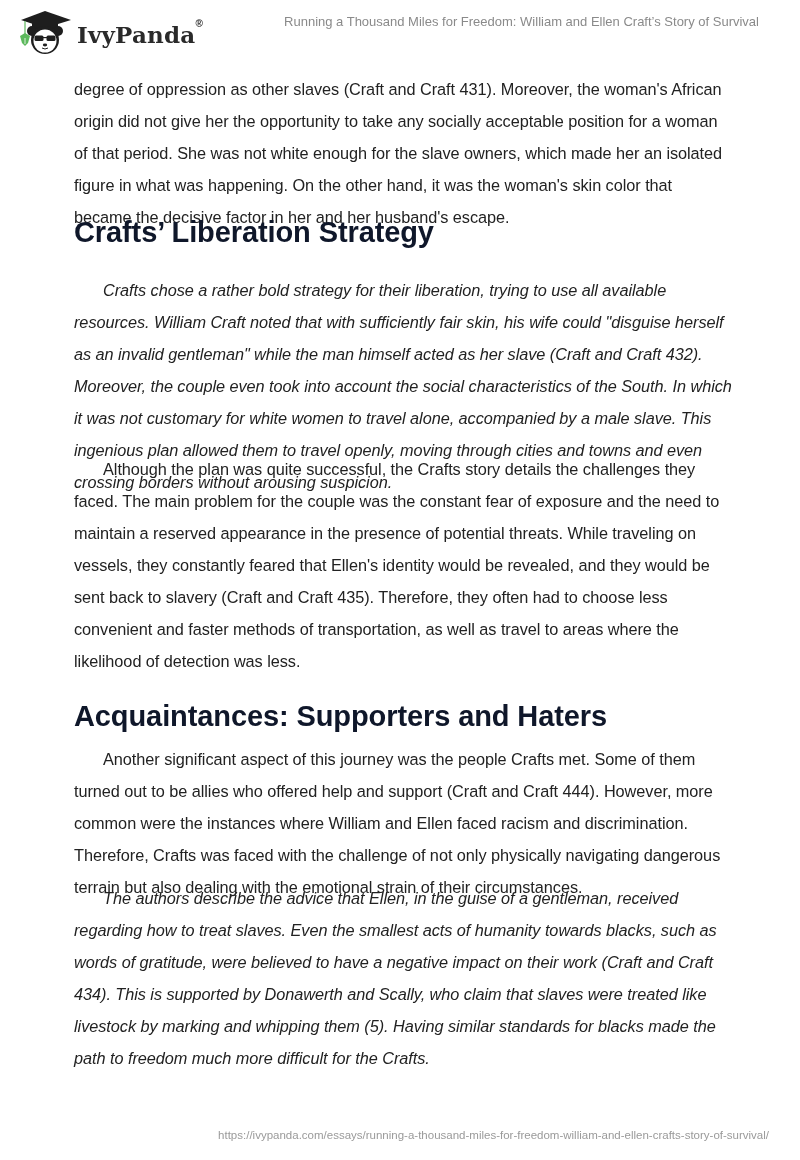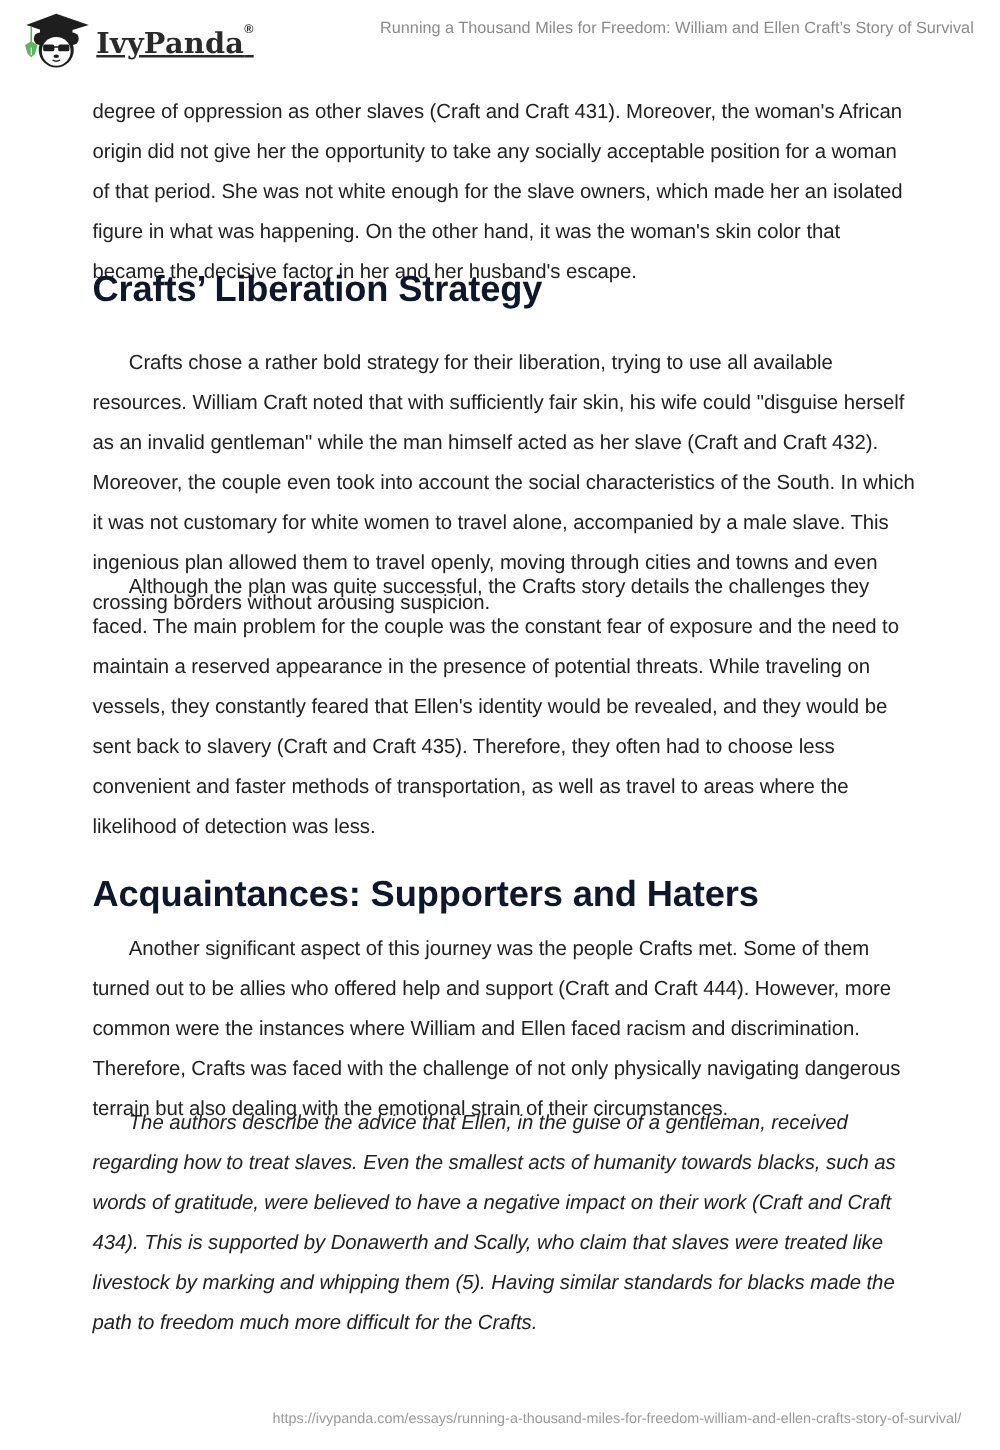--- a/index.html
+++ b/index.html
@@ -34,33 +34,32 @@
       display: block;
     }
     .logo-text {
       font-family: "DejaVu Serif", serif;
       font-weight: bold;
       font-size: 23px;
       color: #2a2a2a;
       margin-left: 2px;
       margin-top: 4px;
       letter-spacing: 0.2px;
-      text-decoration: underline;
     }
     .logo-reg {
       font-family: "Liberation Sans", sans-serif;
       font-size: 10px;
       vertical-align: top;
       position: relative;
       top: -3px;
       font-weight: bold;
     }
     .doc-title {
       position: absolute;
-      right: 21px;
+      right: 41px;
       top: 14px;
       font-size: 13px;
       color: #8a8a8a;
       white-space: nowrap;
     }
     .content {
       position: absolute;
       left: 74px;
       top: 73px;
       width: 660px;
@@ -77,21 +76,21 @@
     .content h2 {
       margin: 0;
       font-size: 29px;
       font-weight: bold;
       line-height: 36px;
       color: #0f172a;
       letter-spacing: -0.1px;
     }
     #p0 { position: absolute; top: 0; left: 0; width: 660px; }
     #h1 { position: absolute; top: 141px; left: 0; width: 660px; }
-    #p1 { position: absolute; top: 201px; left: 0; width: 660px; }
+    #p1 { position: absolute; top: 201px; left: 0; width: 660px; font-style: italic; }
     #p2 { position: absolute; top: 380px; left: 0; width: 660px; }
     #h2 { position: absolute; top: 584px; left: 0; width: 660px; margin-top: 41px; }
     #p3 { position: absolute; top: 643px; left: 0; width: 660px; margin-top: 27px; }
     #p4 { position: absolute; top: 809px; left: 0; width: 660px; font-style: italic; }
     .footer-url {
       position: absolute;
       right: 31px;
       top: 1129px;
       font-size: 11.5px;
       color: #9a9a9a;

